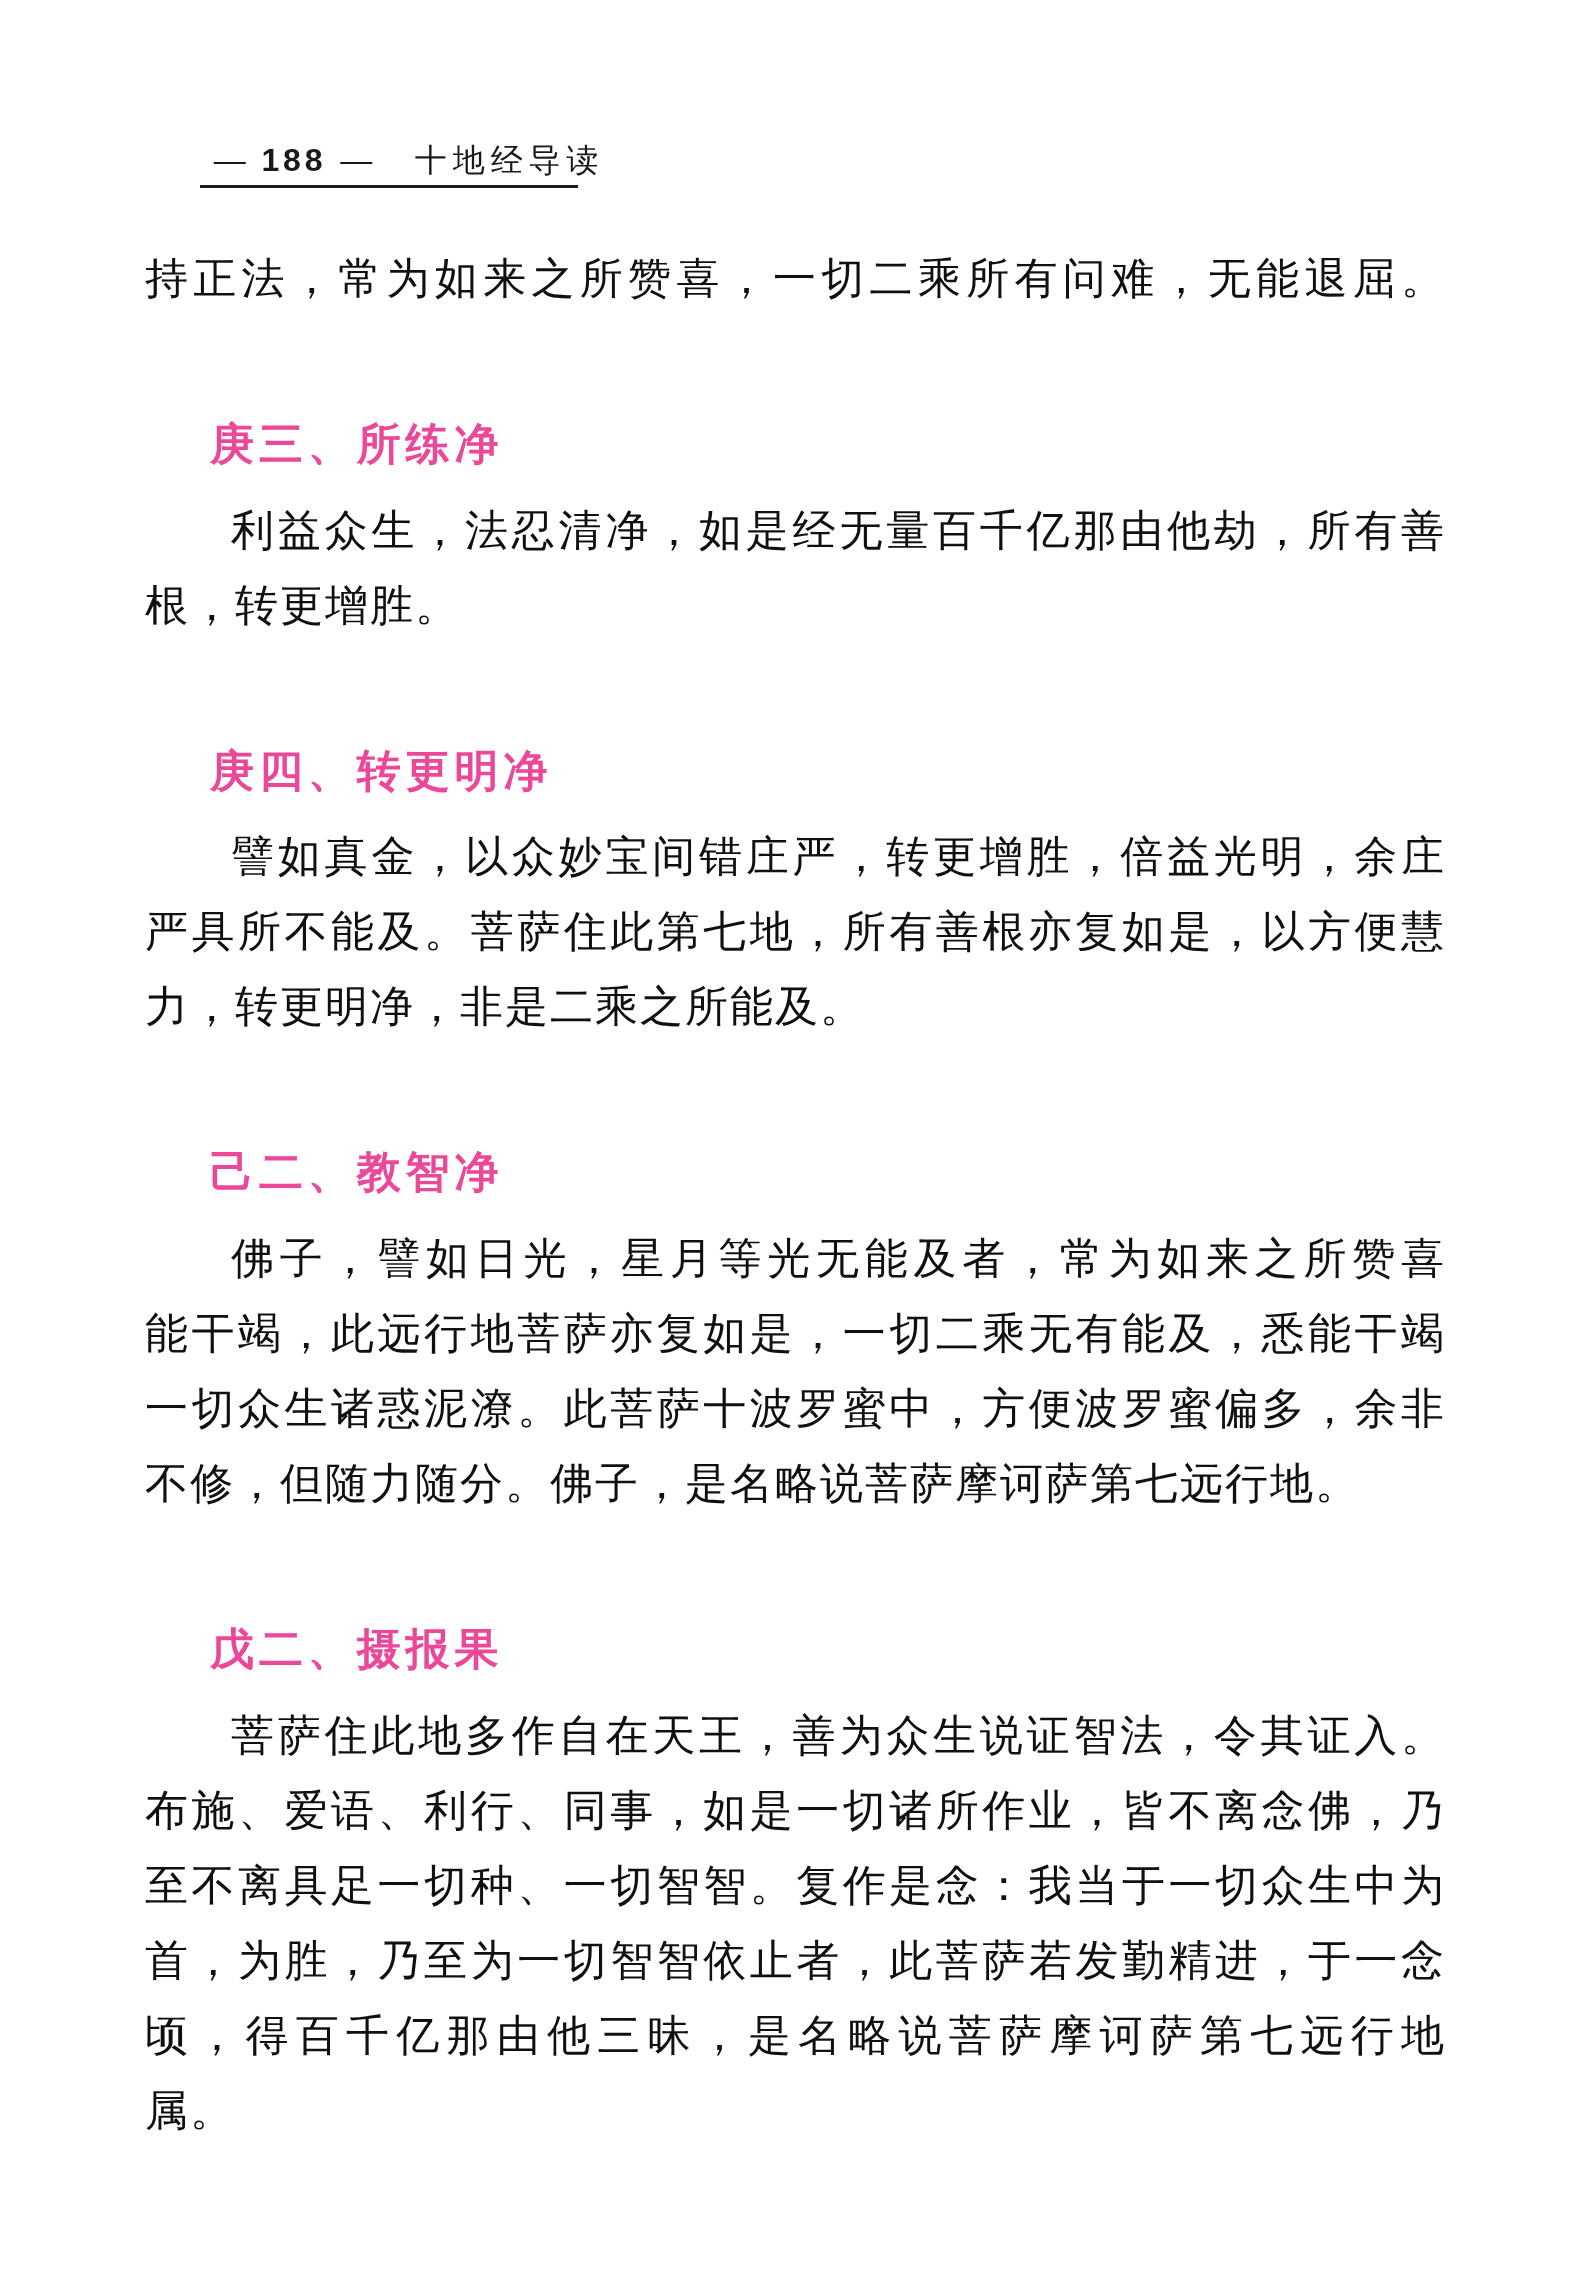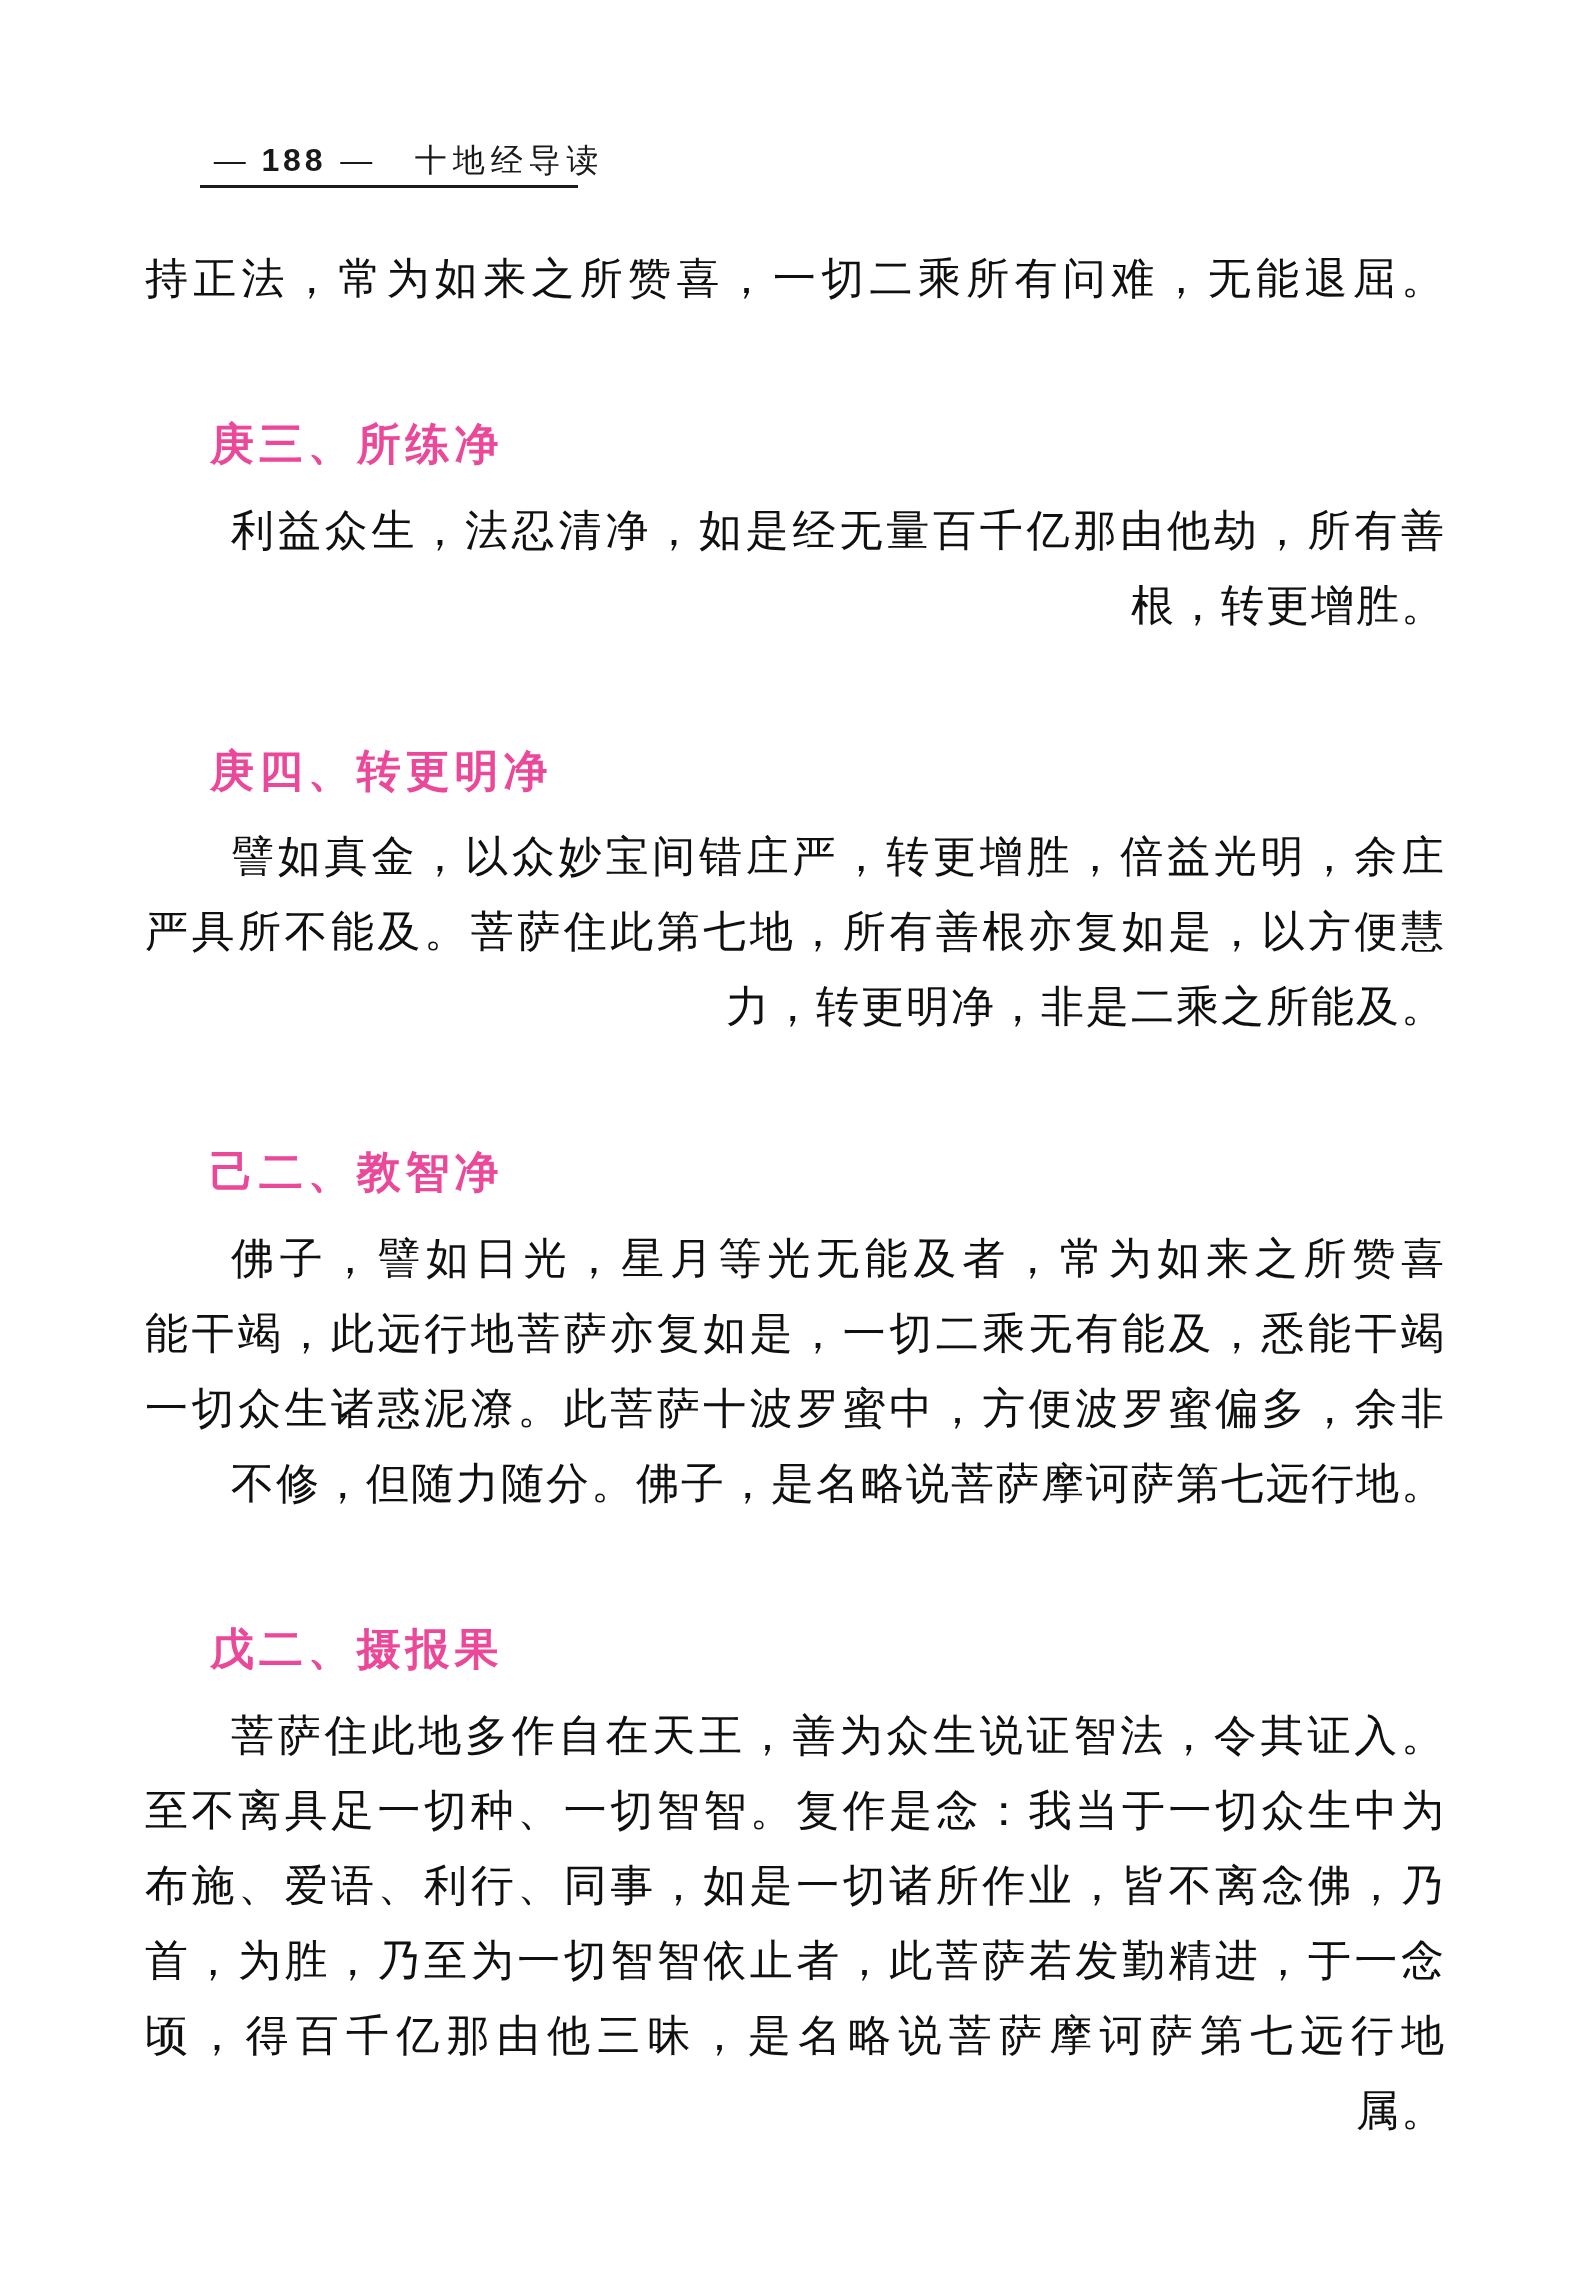--- a/index.html
+++ b/index.html
@@ -41,21 +41,21 @@
     position: absolute;
     left: 137px;
     top: 233px;
     width: 1317px;
     font-size: 43px;
     line-height: 75px;
     letter-spacing: 2px;
     color: #101010;
   }
   .para { margin: 8px; }
-  .line { height: 75px; text-align: right; }
+  .line { height: 75px; }
   .line.fill {
     text-align: justify;
     text-align-last: justify;
     text-justify: inter-character;
   }
   .line.indent { text-indent: 86px; }
   .heading {
     font-weight: 700;
     font-size: 44px;
     line-height: 75px;
@@ -104,22 +104,22 @@
       <div class="line fill indent">佛子，譬如日光，星月等光无能及者，常为如来之所赞喜</div>
       <div class="line fill">能干竭，此远行地菩萨亦复如是，一切二乘无有能及，悉能干竭</div>
       <div class="line fill">一切众生诸惑泥潦。此菩萨十波罗蜜中，方便波罗蜜偏多，余非</div>
       <div class="line">不修，但随力随分。佛子，是名略说菩萨摩诃萨第七远行地。</div>
     </div>
 
     <div class="heading">戊二、摄报果</div>
 
     <div class="para">
       <div class="line fill indent">菩萨住此地多作自在天王，善为众生说证智法，令其证入。</div>
+      <div class="line fill">布施、爱语、利行、同事，如是一切诸所作业，皆不离念佛，乃</div>
       <div class="line fill">至不离具足一切种、一切智智。复作是念：我当于一切众生中为</div>
-      <div class="line fill">布施、爱语、利行、同事，如是一切诸所作业，皆不离念佛，乃</div>
       <div class="line fill">首，为胜，乃至为一切智智依止者，此菩萨若发勤精进，于一念</div>
       <div class="line fill">顷，得百千亿那由他三昧，是名略说菩萨摩诃萨第七远行地</div>
       <div class="line">属。</div>
     </div>
 
   </div>
 </div>
 
 
 </body></html>

